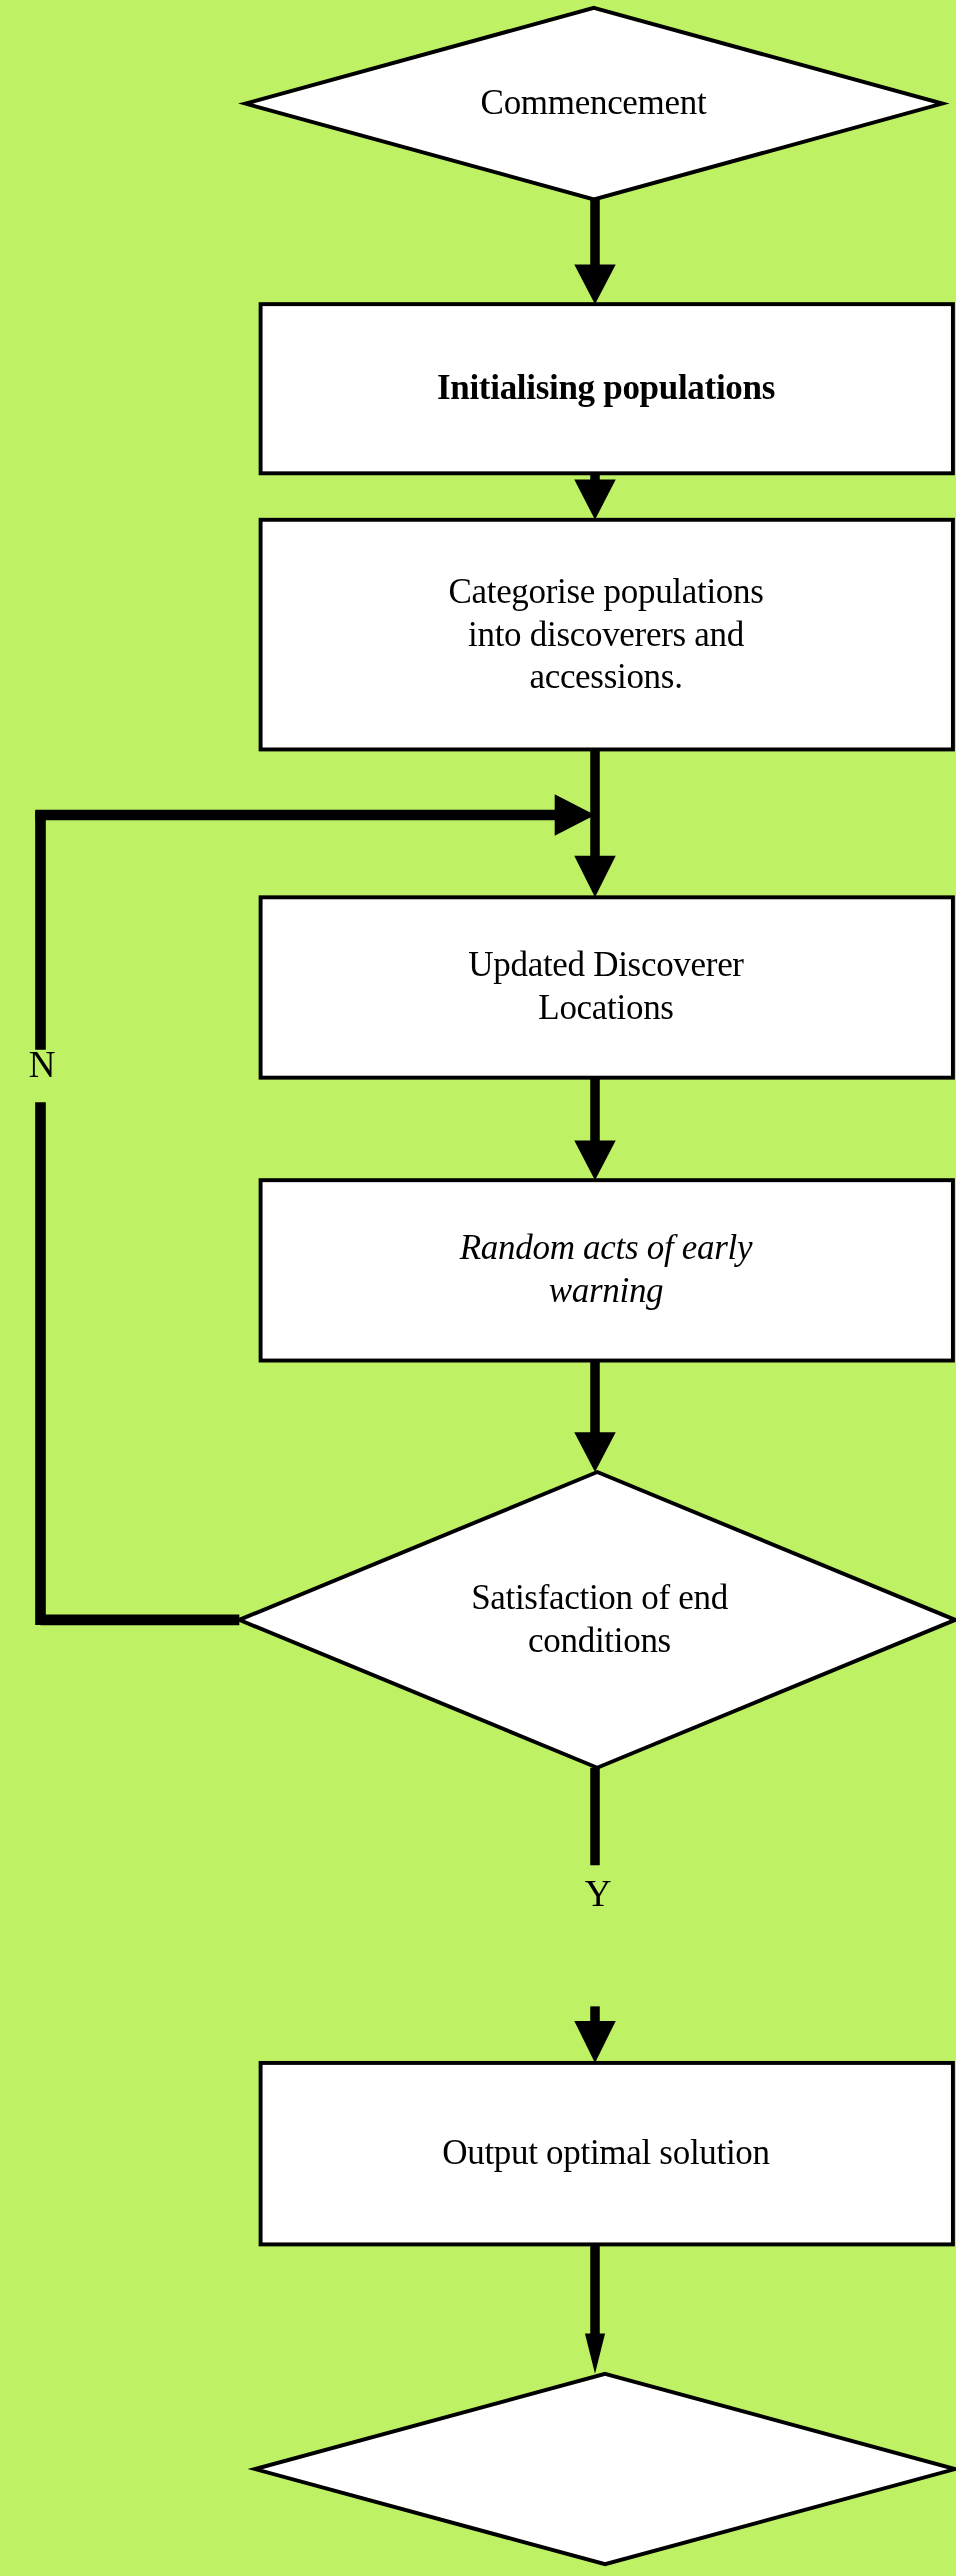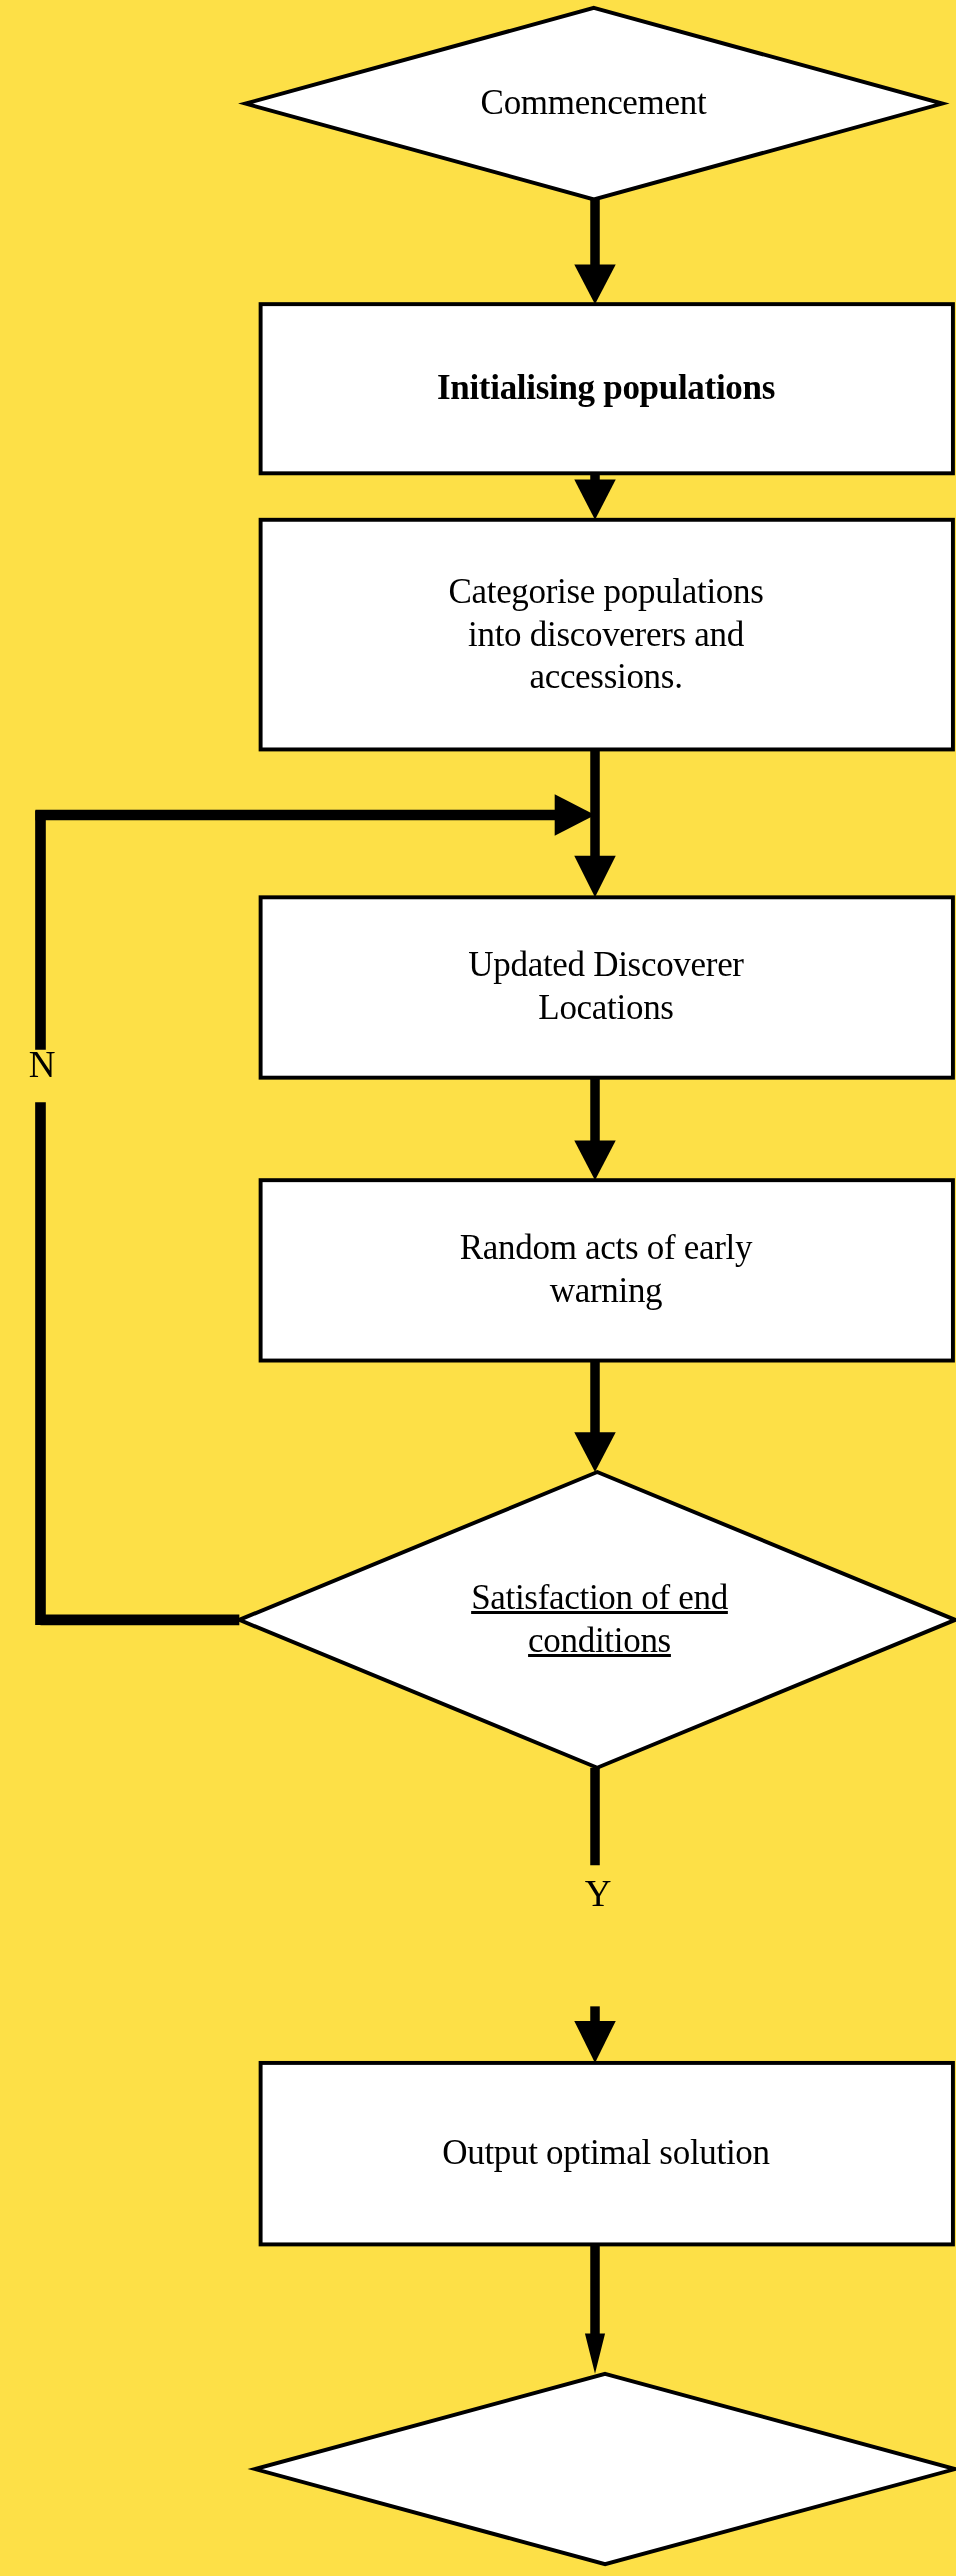--- a/index.html
+++ b/index.html
@@ -8,21 +8,21 @@
     padding: 0;
     background: #ffffff;
   }
   body {
     font-family: "Liberation Serif", "DejaVu Serif", serif;
   }
   #flow-root {
     position: relative;
     width: 957px;
     height: 2576px;
-    background: #fde047;
+    background: #bef264;
     overflow: hidden;
   }
   #flow-svg {
     position: absolute;
     top: 0;
     left: 0;
     width: 957px;
     height: 2576px;
     display: block;
   }
@@ -127,24 +127,24 @@
 
   <div class="node-label" style="left:260px; top:304px; width:692px; height:169px;font-weight:bold;">Initialising populations</div>
 
   <div class="node-label" style="left:260px; top:897px; width:692px; height:180px;">Updated Discoverer
 Locations</div>
 
   <div class="node-label" style="left:260px; top:520px; width:692px; height:230px;">Categorise populations
 into discoverers and
 accessions.</div>
 
-  <div class="node-label" style="left:260px; top:1180px; width:692px; height:180px;">Random acts of early
+  <div class="node-label" style="left:260px; top:1180px; width:692px; height:180px;font-style:italic;">Random acts of early
 warning</div>
 
-  <div class="node-label" style="left:280px; top:1472px; width:639px; height:296px;text-decoration:underline;">Satisfaction of end
+  <div class="node-label" style="left:280px; top:1472px; width:639px; height:296px;">Satisfaction of end
 conditions</div>
 
   <div class="node-label" style="left:260px; top:2063px; width:692px; height:181px;text-align:center;">Output optimal solution</div>
 
 
   <div class="edge-label" style="left:11.2px; top:1046px; width:62px;">N</div>
 
   <div class="edge-label" style="left:567px; top:1875px; width:62px;">Y</div>
 
 </div>

